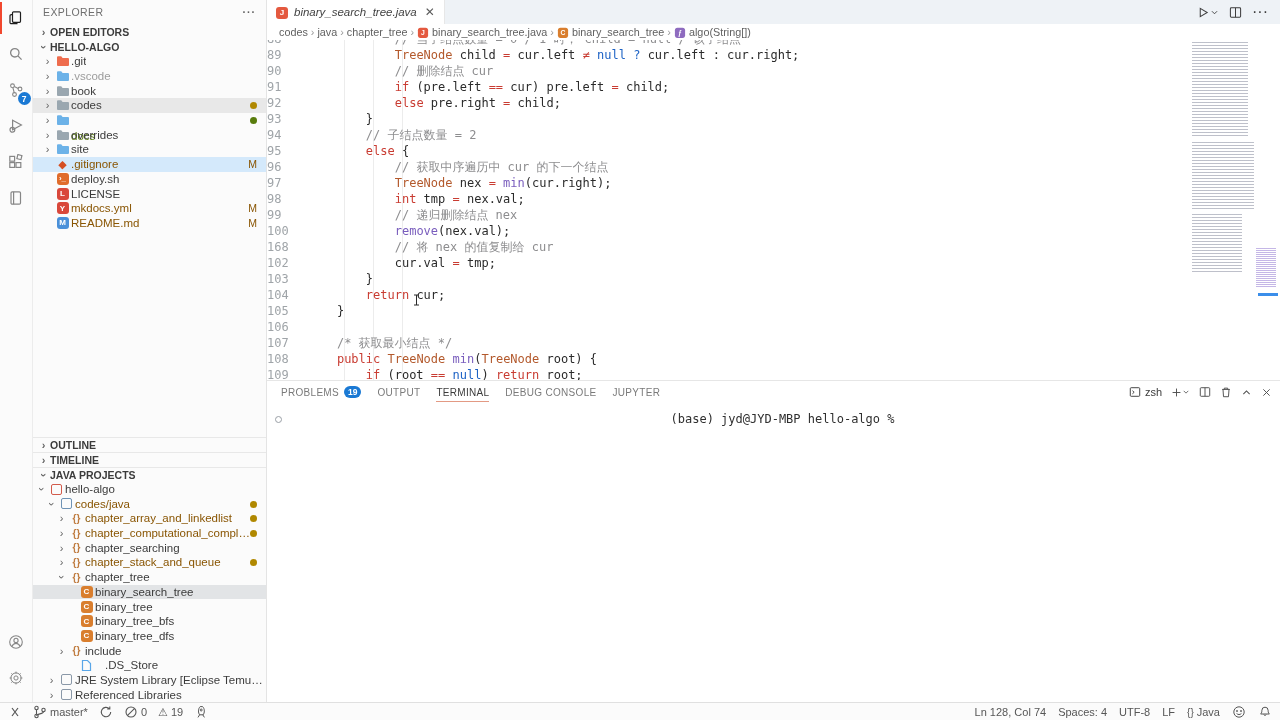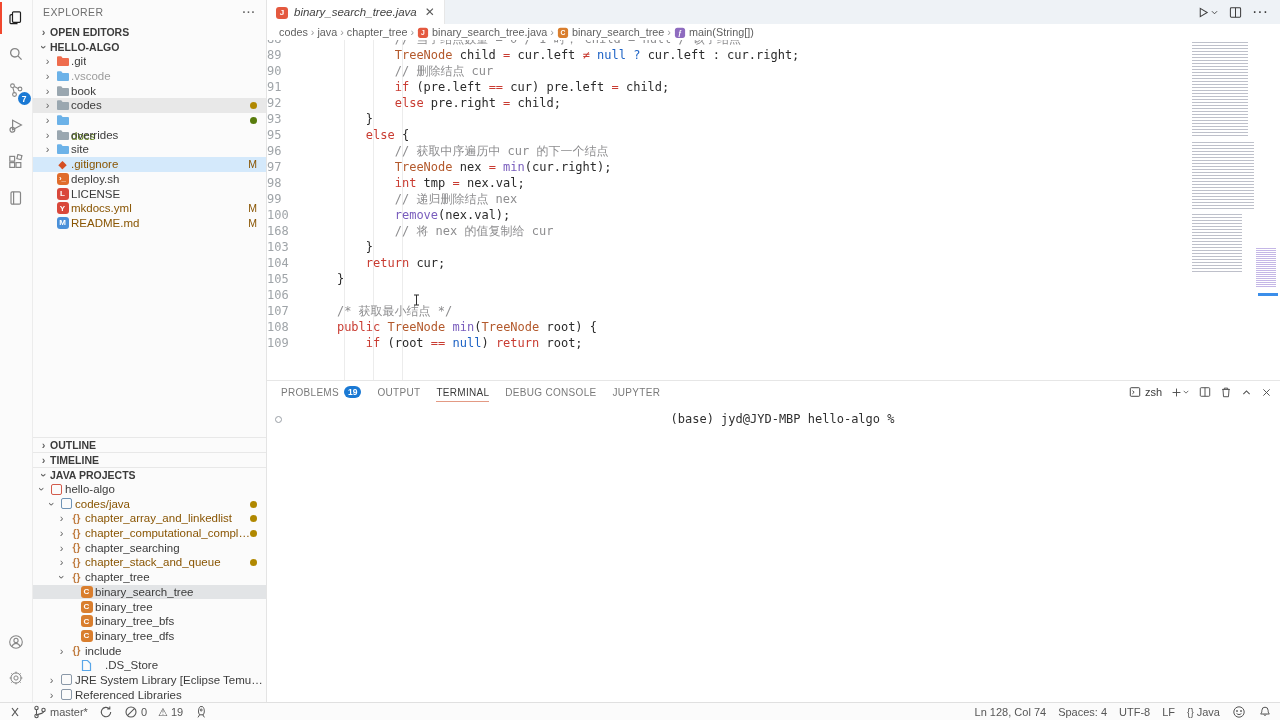--- a/index.html
+++ b/index.html
@@ -457,42 +457,44 @@
             <span>binary_search_tree.java</span>
           </span>
           <span class="bc-sep">›</span>
           <span class="bc-item">
             <span style="transform:scale(.85)"><span class="fic" style="background:#d97e2e">C</span></span>
             <span>binary_search_tree</span>
           </span>
           <span class="bc-sep">›</span>
           <span class="bc-item">
             <span style="transform:scale(.85)"><span class="fic" style="background:#8e6bbf">ƒ</span></span>
-            <span>main(String[])</span>
+            <span>algo(String[])</span>
           </span>
         </div>
 
       <div class="editor">
         <div class="guides" style="left:77px"></div>
         <div class="guides" style="left:106px"></div>
         <div class="guides" style="left:135px"></div>
         <div class="code" id="code">
             <div class="cl" style="margin-top: -9px;"><span class="ln">88</span><span class="lc"><span class="s-c">            // 当子结点数量 = 0 / 1 时， child = null / 该子结点</span></span></div>
             <div class="cl"><span class="ln">89</span><span class="lc"><span class="s-p">            </span><span class="s-t">TreeNode</span><span class="s-p"> child </span><span class="s-k">=</span><span class="s-p"> cur.left </span><span class="s-k">≠</span><span class="s-p"> </span><span class="s-n">null</span><span class="s-p"> </span><span class="s-n">?</span><span class="s-p"> cur.left : cur.right;</span></span></div>
             <div class="cl"><span class="ln">90</span><span class="lc"><span class="s-p">            </span><span class="s-c">// 删除结点 cur</span></span></div>
             <div class="cl"><span class="ln">91</span><span class="lc"><span class="s-p">            </span><span class="s-k">if</span><span class="s-p"> (pre.left </span><span class="s-k">==</span><span class="s-p"> cur) pre.left </span><span class="s-k">=</span><span class="s-p"> child;</span></span></div>
             <div class="cl"><span class="ln">92</span><span class="lc"><span class="s-p">            </span><span class="s-k">else</span><span class="s-p"> pre.right </span><span class="s-k">=</span><span class="s-p"> child;</span></span></div>
             <div class="cl"><span class="ln">93</span><span class="lc"><span class="s-p">        }</span></span></div>
+            <div class="cl"><span class="ln">94</span><span class="lc"><span class="s-p">        </span><span class="s-c">// 子结点数量 = 2</span></span></div>
             <div class="cl"><span class="ln">95</span><span class="lc"><span class="s-p">        </span><span class="s-k">else</span><span class="s-p"> {</span></span></div>
             <div class="cl"><span class="ln">96</span><span class="lc"><span class="s-p">            </span><span class="s-c">// 获取中序遍历中 cur 的下一个结点</span></span></div>
             <div class="cl"><span class="ln">97</span><span class="lc"><span class="s-p">            </span><span class="s-t">TreeNode</span><span class="s-p"> nex </span><span class="s-k">=</span><span class="s-p"> </span><span class="s-f">min</span><span class="s-p">(cur.right);</span></span></div>
             <div class="cl"><span class="ln">98</span><span class="lc"><span class="s-p">            </span><span class="s-k">int</span><span class="s-p"> tmp </span><span class="s-k">=</span><span class="s-p"> nex.val;</span></span></div>
             <div class="cl"><span class="ln">99</span><span class="lc"><span class="s-p">            </span><span class="s-c">// 递归删除结点 nex</span></span></div>
             <div class="cl"><span class="ln">100</span><span class="lc"><span class="s-p">            </span><span class="s-f">remove</span><span class="s-p">(nex.val);</span></span></div>
             <div class="cl"><span class="ln">168</span><span class="lc"><span class="s-p">            </span><span class="s-c">// 将 nex 的值复制给 cur</span></span></div>
+            <div class="cl"><span class="ln">102</span><span class="lc"><span class="s-p">            cur.val </span><span class="s-k">=</span><span class="s-p"> tmp;</span></span></div>
             <div class="cl"><span class="ln">103</span><span class="lc"><span class="s-p">        }</span></span></div>
             <div class="cl"><span class="ln">104</span><span class="lc"><span class="s-p">        </span><span class="s-k">return</span><span class="s-p"> cur;</span></span></div>
             <div class="cl"><span class="ln">105</span><span class="lc"><span class="s-p">    }</span></span></div>
             <div class="cl"><span class="ln">106</span><span class="lc"></span></div>
             <div class="cl"><span class="ln">107</span><span class="lc"><span class="s-p">    </span><span class="s-c">/* 获取最小结点 */</span></span></div>
             <div class="cl"><span class="ln">108</span><span class="lc"><span class="s-p">    </span><span class="s-k">public</span><span class="s-p"> </span><span class="s-t">TreeNode</span><span class="s-p"> </span><span class="s-f">min</span><span class="s-p">(</span><span class="s-t">TreeNode</span><span class="s-p"> root) {</span></span></div>
             <div class="cl"><span class="ln">109</span><span class="lc"><span class="s-p">        </span><span class="s-k">if</span><span class="s-p"> (root </span><span class="s-k">==</span><span class="s-p"> </span><span class="s-n">null</span><span class="s-p">) </span><span class="s-k">return</span><span class="s-p"> root;</span></span></div>
           </div>
         <div class="minimap">
           <div class="mm-b" style="top:2px;   height:96px;  width:56px;"></div>

